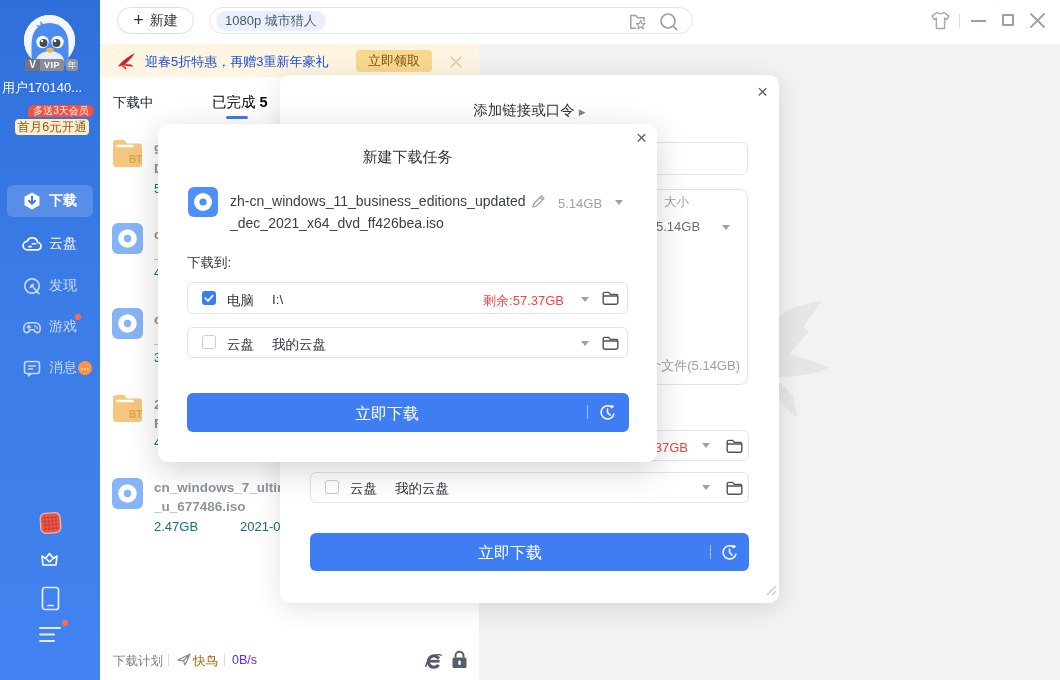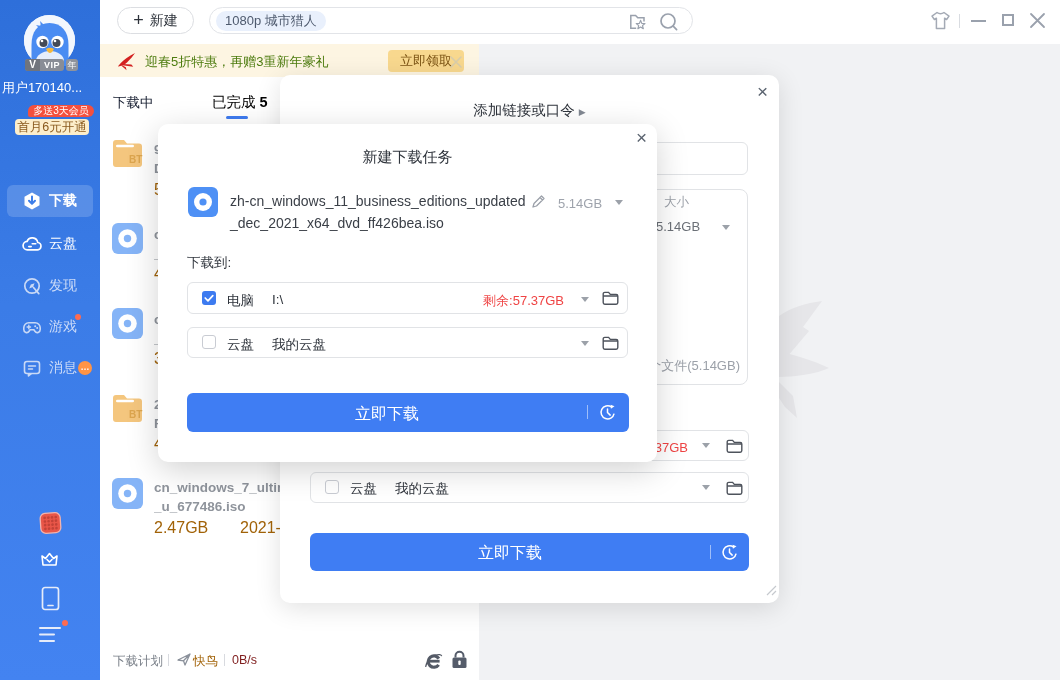--- a/index.html
+++ b/index.html
@@ -18,30 +18,30 @@
 #selbg{left:7px;top:185px;width:86px;height:32px;background:rgba(255,255,255,.17);border-radius:6px}
 .badge-dot{width:6px;height:6px;border-radius:50%;background:#ff6b50}
 
 #topbar{left:100px;top:0;width:960px;height:44px;background:#fff}
 #newbtn{left:17px;top:7px;width:77px;height:27px;border:1px solid #dcdee2;border-radius:14px;display:flex;align-items:center;justify-content:center;font-size:14px;color:#2e333b}
 #searchbox{left:109px;top:7px;width:484px;height:27px;border:1px solid #e2e4e8;border-radius:14px}
 #chip{left:116px;top:10.5px;height:20px;background:#e9f0fc;border-radius:10px;font-size:13px;color:#4e5a6e;line-height:20px;padding:0 9px}
 
 #panel{left:100px;top:44px;width:379px;height:636px;background:#fff}
 #banner{left:0;top:0;width:379px;height:33px;background:#fdf5e2}
-#bannertx{left:45px;top:9px;font-size:13px;color:#4d7c0f}
+#bannertx{left:45px;top:9px;font-size:13px;color:#1d4ed8}
 #getbtn{left:268px;top:6px;width:76px;height:22px;background:#f8d88e;border-radius:4px;font-size:13px;color:#7c5414;text-align:center;line-height:22px}
 .tab1{left:13px;top:50px;font-size:13.5px;color:#0f172a}
 .tab2{left:112px;top:49px;font-size:14.5px;color:#000000}
 #tabline{left:126px;top:72px;width:22px;height:3px;background:#3e7bf0;border-radius:2px}
 .licon{left:12px;width:31px;height:31px;border-radius:6px}
 .iso{background:#85b4f7}
 .iso2{background:#4e90f5}
 .ltitle{left:54px;width:230px;font-size:13.5px;font-weight:bold;color:#8f949c;line-height:19px;word-break:break-all;overflow:hidden}
-.lgray{left:54px;font-size:16px;color:#a16207}
+.lgray{left:54px;font-size:13px;color:#0f766e}
 
 #rpanel{left:479px;top:44px;width:581px;height:636px;background:#f1f2f4}
 
 #status{left:113px;top:653px;font-size:12.5px;color:#7a8089}
 
 #dlg{left:280px;top:75px;width:499px;height:528px;background:#fff;border-radius:10px;box-shadow:0 5px 26px rgba(0,0,0,.12)}
 #modal{left:158px;top:124px;width:499px;height:338px;background:#fff;border-radius:10px;box-shadow:0 8px 32px rgba(0,0,0,.18)}
 .row{border:1px solid #e1e3e6;border-radius:6px;background:#fff}
 .bluebtn{background:#3f7df3;border-radius:6px;color:#fff}
 .cb{width:14px;height:14px;border-radius:3px}
@@ -190,21 +190,21 @@
 <div class="abs" id="panel"></div>
 <div class="abs" id="banner" style="left:100px;top:44px"></div>
 <svg class="abs" style="left:117px;top:52px" width="19" height="19" viewBox="0 0 19 19">
     <g fill="#d32020">
 <path d="M18 1 C11.5 4.5 7 7.5 3.8 11 L1 14.2 L1.5 14.6 C5.5 13.6 8.2 12.2 10 10.4 C13.3 7.2 16 4.2 18 1 Z"></path>
 <path d="M3.6 13.0 L16.2 14.8 L14.4 12.6 L5.6 12.0 Z"></path>
 <path d="M4.2 13.6 L9.6 18.3 L8.8 15.2 L5.6 13.4 Z"></path>
 </g>
   </svg>
 <div class="abs" id="bannertx" style="left:145px;top:53px">迎春5折特惠，再赠3重新年豪礼</div>
-<div class="abs" id="getbtn" style="left:388px;top:50px">立即领取</div>
+<div class="abs" id="getbtn" style="left:356px;top:50px">立即领取</div>
 <svg class="abs" style="left:449px;top:55px" width="14" height="14" viewBox="0 0 14 14">
     <path d="M2 2 L12 12 M12 2 L2 12" stroke="#d9cdab" stroke-width="1.6" stroke-linecap="round"></path>
   </svg>
 <div class="abs tab1" style="left:113px;top:94px">下载中</div>
 <div class="abs tab2" style="left:212px;top:93px">已完成 <b>5</b></div>
 <div class="abs" id="tabline" style="left:226px;top:116px;width:22px;height:3px"></div>
 
 <svg class="abs" style="left:112px;top:138px" width="31" height="31" viewBox="0 0 31 31">
     <path d="M1 5 a3 3 0 0 1 3 -3 h8 l3 3.5 h12 a3 3 0 0 1 3 3 v17.5 a3 3 0 0 1 -3 3 h-23 a3 3 0 0 1 -3 -3 Z" fill="#f4c67e"></path>
     <rect x="4" y="6.7" width="18" height="2.6" rx="1.3" fill="#fff"></rect>
@@ -246,21 +246,21 @@
 <div class="abs lgray" style="left:154px;top:519px">2.47GB</div>
 <div class="abs lgray" style="left:240px;top:519px">2021-07</div>
 
 <div class="abs" id="status">下载计划</div>
 <div class="abs" style="left:168px;top:654px;width:1px;height:12px;background:#d8dadf"></div>
 <svg class="abs" style="left:177px;top:653px" width="14" height="13" viewBox="0 0 14 13">
     <path d="M1 7 L13 1 L8 12 L6.5 7.8 Z M6.5 7.8 L13 1" fill="none" stroke="#8b919b" stroke-width="1.3" stroke-linejoin="round"></path>
   </svg>
 <div class="abs" style="left:193px;top:653px;font-size:12.5px;color:#a16207">快鸟</div>
 <div class="abs" style="left:224px;top:654px;width:1px;height:12px;background:#d8dadf"></div>
-<div class="abs" style="left:232px;top:653px;font-size:12.5px;color:#7f1d1d">0B/s</div>
+<div class="abs" style="left:232px;top:653px;font-size:12.5px;color:#6d28d9">0B/s</div>
 <svg class="abs" style="left:424px;top:651px" width="19" height="19" viewBox="0 0 19 19">
     <g stroke="#545a66" fill="none">
       <path d="M14.8 7.6 A5.7 5.7 0 1 0 14.6 13.8" stroke-width="3.2"></path>
       <path d="M3.2 10.2 H15.6" stroke-width="2.8"></path>
       <path d="M1.6 15.8 C2.4 10.4 7.2 5.4 11.8 4.0 C14.9 3.1 17.3 3.7 17.7 5.1" stroke-width="1.3"></path>
     </g>
   </svg>
 <svg class="abs" style="left:451px;top:650px" width="17" height="19" viewBox="0 0 17 19">
     <rect x="1.5" y="7.5" width="14" height="10.5" rx="1.5" fill="#555c6a"></rect>
     <path d="M4.5 7.5 V5.8 a4 4 0 0 1 8 0 V7.5" fill="none" stroke="#555c6a" stroke-width="2"></path>

